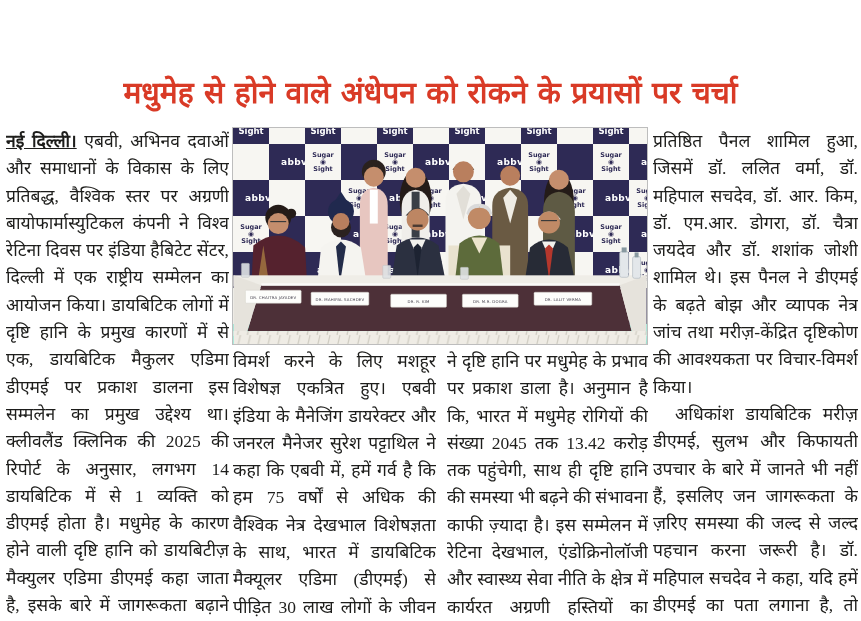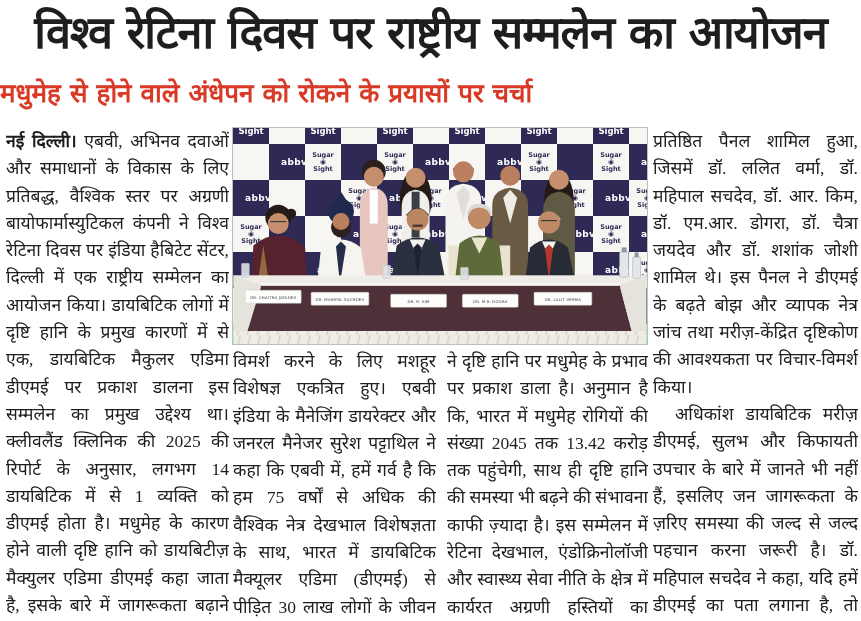--- a/index.html
+++ b/index.html
@@ -7,33 +7,33 @@
     width:861px;height:621px;background:#ffffff;position:relative;overflow:hidden;
     font-family:"Liberation Serif", serif;color:#1c1c1c;
   }
   .sheet{position:absolute;inset:0;}
   .headline{
     position:absolute;left:0;right:0;top:0;margin:0;text-align:center;
     font-family:"DejaVu Sans", sans-serif;font-weight:700;font-size:45px;line-height:66px;
     color:#1e1e1c;letter-spacing:-1px;white-space:nowrap;
   }
   .subheadline{
-    position:absolute;left:0;right:0;top:68px;margin:0;
-    font-family:"DejaVu Sans", sans-serif;font-weight:700;font-size:26px;line-height:50px;
+    position:absolute;left:0;right:0;top:68px;margin:0;text-align:center;
+    font-family:"DejaVu Sans", sans-serif;font-weight:700;font-size:30px;line-height:50px;
     color:#d93a26;white-space:nowrap;
   }
   .col{position:absolute;top:128px;height:492px;font-size:17.5px;line-height:27.3px;
     text-align:justify;overflow:hidden;color:#1d1d1b;}
   .col p{margin:0;}
   .col1{left:6px;width:223px;}
   .col2{left:233px;top:348px;width:203px;height:272px;}
   .col3{left:447px;top:348px;width:201px;height:272px;}
   .col4{left:653px;width:205px;}
   .col4 .p2{text-indent:22px;}
-  .dateline{font-weight:700;}
+  .dateline{font-weight:700;text-decoration:underline;}
 
   .photo{
     position:absolute;left:232px;top:127px;width:416px;height:218px;
     border:1px solid #bdbdbd;box-sizing:border-box;background:#5eead4;overflow:hidden;
   }
   .backdrop{position:absolute;left:0;top:0;width:416px;height:218px;}
   .cell{position:absolute;width:36px;height:36px;display:flex;align-items:center;justify-content:center;}
   .cell.navy{background:#2e2a55;}
   .cell.white{background:#f7f6f2;}
   .abbvie{color:#ffffff;font:700 9px "DejaVu Sans", sans-serif;letter-spacing:.3px;margin-left:24px;}
@@ -42,21 +42,20 @@
     font:700 6.5px "DejaVu Sans", sans-serif;line-height:6.5px;}
   .sugarsight .eye{font-size:7px;line-height:7px;}
   .people-svg{position:absolute;left:0;top:0;width:414px;height:216px;}
   .np-text{font:3.9px "DejaVu Sans", sans-serif;fill:#44404d;letter-spacing:.2px;}
 </style>
 </head>
 <body>
 
 <div class="sheet">
 
-  <h1 class="headline">विश्व रेटिना दिवस पर राष्ट्रीय सम्मलेन का आयोजन</h1>
   <h2 class="subheadline">मधुमेह से होने वाले अंधेपन को रोकने के प्रयासों पर चर्चा</h2>
 
   <div class="col col1">
     <p><b class="dateline">नई दिल्ली।</b>
       <span>एबवी, अभिनव दवाओं और समाधानों के विकास के लिए प्रतिबद्ध, वैश्विक स्तर पर अग्रणी बायोफार्मास्युटिकल कंपनी ने विश्व रेटिना दिवस पर इंडिया हैबिटेट सेंटर, दिल्ली में एक राष्ट्रीय सम्मेलन का आयोजन किया। डायबिटिक लोगों में दृष्टि हानि के प्रमुख कारणों में से एक, डायबिटिक मैकुलर एडिमा डीएमई पर प्रकाश डालना इस सम्मलेन का प्रमुख उद्देश्य था। क्लीवलैंड क्लिनिक की 2025 की रिपोर्ट के अनुसार, लगभग 14 डायबिटिक में से 1 व्यक्ति को डीएमई होता है। मधुमेह के कारण होने वाली दृष्टि हानि को डायबिटीज़ मैक्युलर एडिमा डीएमई कहा जाता है, इसके बारे में जागरूकता बढ़ाने और भारत में रेटिना की बढ़ती समस्याओं के बोझ से निपटने के लिए सहयोगात्मक दृष्टिकोणों पर विचार-</span></p>
   </div>
 
   <div class="photo">
     <div class="backdrop">
         <div class="cell navy" style="left: 0px; top: -20px;">

